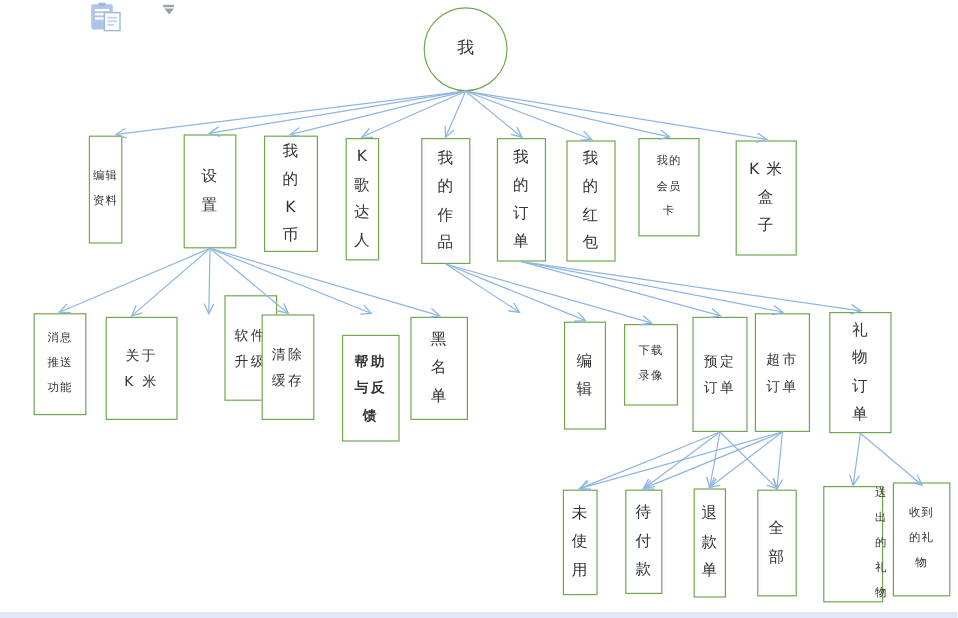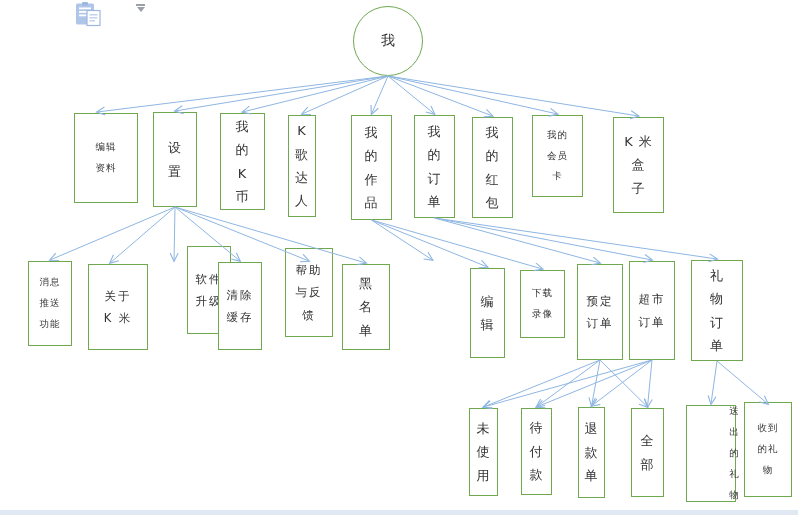--- a/index.html
+++ b/index.html
@@ -97,21 +97,21 @@
       <line x1="652" y1="360" x2="483.5" y2="407" stroke="#8fb6e2" stroke-width="1" marker-end="url(#arrow)"></line>
       <line x1="652" y1="360" x2="536.5" y2="407" stroke="#8fb6e2" stroke-width="1" marker-end="url(#arrow)"></line>
       <line x1="652" y1="360" x2="591.5" y2="406" stroke="#8fb6e2" stroke-width="1" marker-end="url(#arrow)"></line>
       <line x1="652" y1="360" x2="647.5" y2="407" stroke="#8fb6e2" stroke-width="1" marker-end="url(#arrow)"></line>
       <line x1="717" y1="361" x2="711" y2="404" stroke="#8fb6e2" stroke-width="1" marker-end="url(#arrow)"></line>
       <line x1="717" y1="361" x2="768" y2="404" stroke="#8fb6e2" stroke-width="1" marker-end="url(#arrow)"></line>
     </svg>
 
   <div class="bottom-strip"></div>
 <div class="node circle lg" style="left: 353px; top: 6px; width: 70px; height: 70px;">我</div>
-    <div class="node sm" style="left: 74px; top: 113px; width: 64px; height: 90px;">编辑
+    <div class="node sm" style="left: 74px; top: 113px; width: 28px; height: 90px;">编辑
 资料</div>
     <div class="node lg" style="left: 153px; top: 112px; width: 44px; height: 95px;">设
 置</div>
     <div class="node lg" style="left: 220px; top: 113px; width: 45px; height: 97px;">我
 的
 K
 币</div>
     <div class="node lg" style="left: 288px; top: 115px; width: 28px; height: 102px;">K
 歌
 达
@@ -136,21 +136,21 @@
 子</div>
     <div class="node sm" style="left: 28px; top: 261px; width: 44px; height: 85px; text-align: center;">消息
 推送
 功能</div>
     <div class="node md" style="left: 88px; top: 264px; width: 60px; height: 86px;">关于
 K 米</div>
     <div class="node md" style="left: 152px; top: 246px; width: 44px; height: 88px; margin-left: 35px;">软件
 升级</div>
     <div class="node md" style="left: 218px; top: 262px; width: 44px; height: 88px;">清除
 缓存</div>
-    <div class="node md" style="left: 285px; top: 248px; width: 48px; height: 89px;">帮助
+    <div class="node md" style="left: 285px; top: 279px; width: 48px; height: 89px; font-weight: bold;">帮助
 与反
 馈</div>
     <div class="node lg" style="left: 342px; top: 264px; width: 48px; height: 86px;">黑
 名
 单</div>
     <div class="node lg" style="left: 470px; top: 268px; width: 35px; height: 90px;">编
 辑</div>
     <div class="node sm" style="left: 520px; top: 270px; width: 45px; height: 68px;">下载
 录像</div>
     <div class="node md" style="left: 577px; top: 264px; width: 46px; height: 96px;">预定

